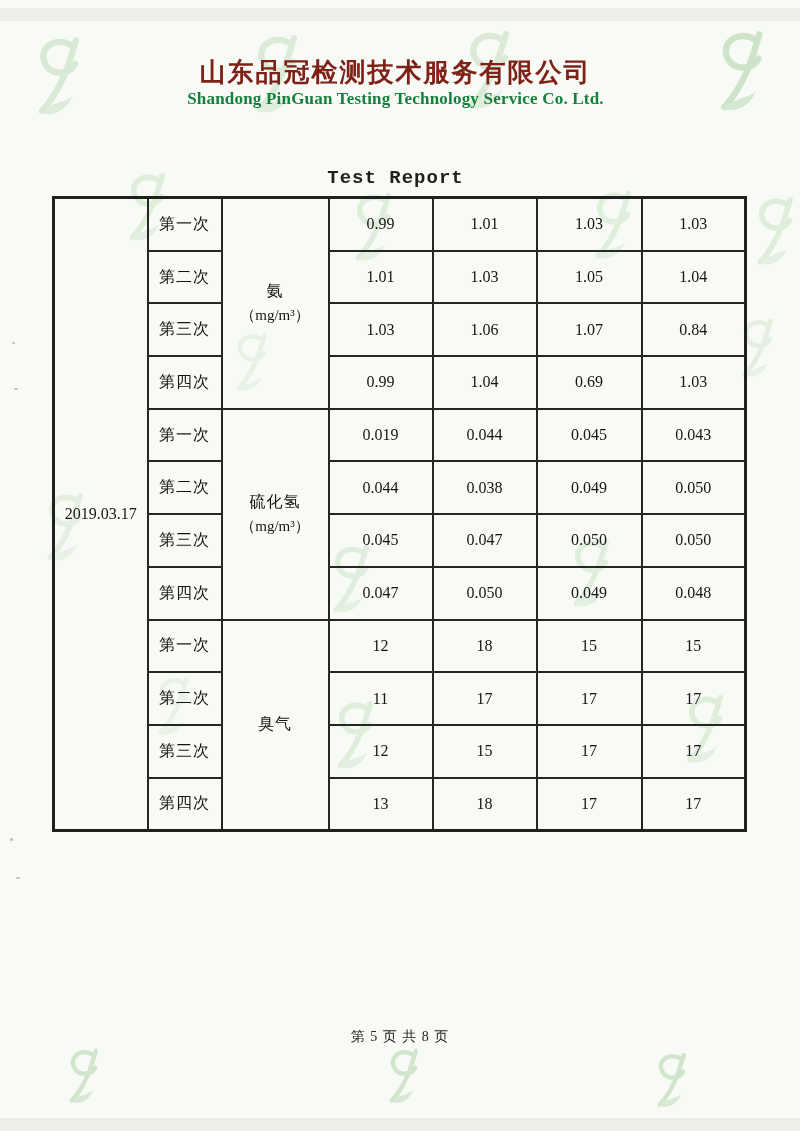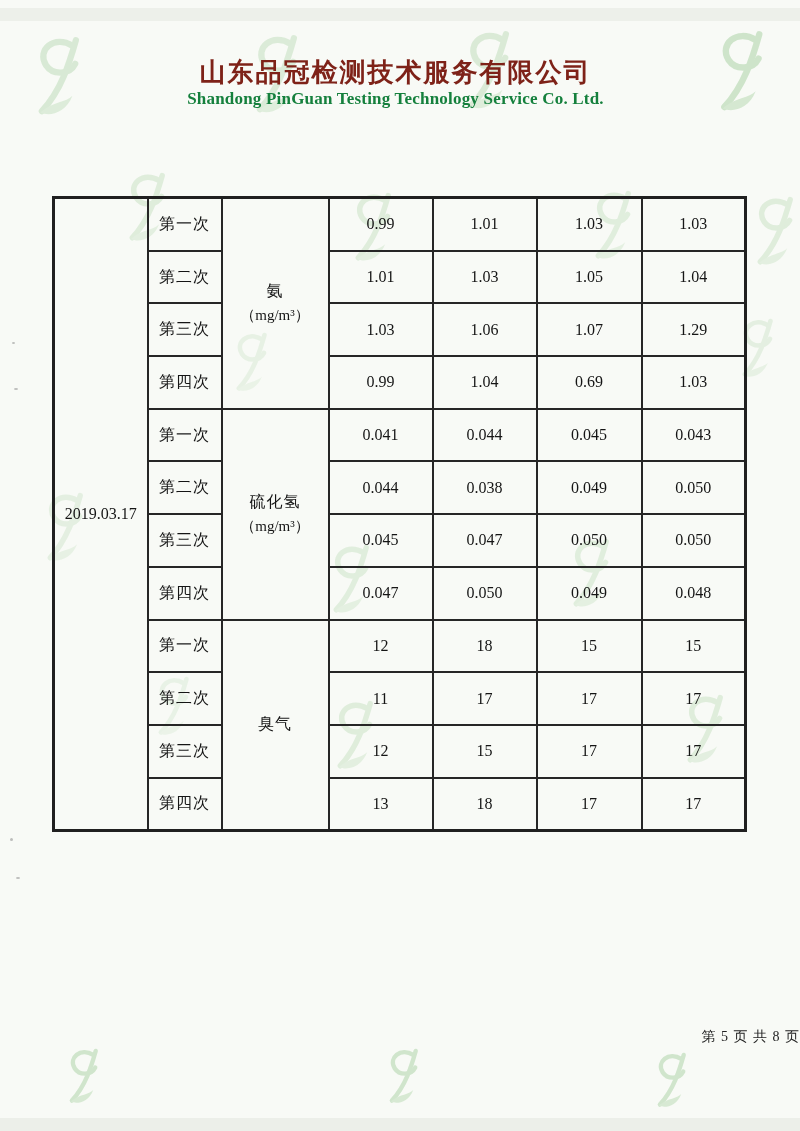--- a/index.html
+++ b/index.html
@@ -46,21 +46,21 @@
   }
   .report-table{border:3px solid #202020;}
   .cell-trial{font-size:15px;letter-spacing:1px;}
   .cell-param{font-size:16px;letter-spacing:1px;}
   .cell-param .unit{font-size:15px;letter-spacing:0;margin-top:4px;}
   .cell-date{font-size:16px;}
 
   
   .footer-page{
     position:absolute;left:0;top:1028px;width:800px;
-    text-align:right;font-size:14px;letter-spacing:1px;color:#222;
+    text-align:center;font-size:14px;letter-spacing:1px;color:#222;
   }
 
   
   .speck{position:absolute;background:#8d8d8d;border-radius:50%;opacity:.55;}
 </style>
 </head>
 <body>
 
 <div class="page">
 
@@ -178,20 +178,21 @@
       </svg>
     </div>
 
   <div class="speck" style="left:12px;top:342px;width:3px;height:2px"></div>
   <div class="speck" style="left:14px;top:388px;width:4px;height:2px"></div>
   <div class="speck" style="left:10px;top:838px;width:3px;height:3px"></div>
   <div class="speck" style="left:16px;top:877px;width:4px;height:2px"></div>
 
   <div class="hdr company-cn">山东品冠检测技术服务有限公司</div>
   <div class="hdr company-en">Shandong PinGuan Testing Technology Service Co. Ltd.</div>
+  <div class="hdr title-en">Test Report</div>
 
   <table class="report-table">
     <colgroup>
       <col style="width:94px">
         <col style="width:74px">
         <col style="width:107px">
       <col style="width:104px">
         <col style="width:104px">
         <col style="width:105px">
         <col style="width:104px">
@@ -214,37 +215,37 @@
         <td>1.01</td>
         <td>1.03</td>
         <td>1.05</td>
         <td>1.04</td>
       </tr>
       <tr>
         <td class="cell-trial">第三次</td>
         <td>1.03</td>
         <td>1.06</td>
         <td>1.07</td>
-        <td>1.29</td>
+        <td>0.84</td>
       </tr>
       <tr>
         <td class="cell-trial">第四次</td>
         <td>0.99</td>
         <td>1.04</td>
         <td>0.69</td>
         <td>1.03</td>
       </tr>
 
       <tr>
         <td class="cell-trial">第一次</td>
         <td rowspan="4" class="cell-param">
           <div>硫化氢</div>
           <div class="unit">（mg/m³）</div>
         </td>
-        <td>0.041</td>
+        <td>0.019</td>
         <td>0.044</td>
         <td>0.045</td>
         <td>0.043</td>
       </tr>
       <tr>
         <td class="cell-trial">第二次</td>
         <td>0.044</td>
         <td>0.038</td>
         <td>0.049</td>
         <td>0.050</td>

